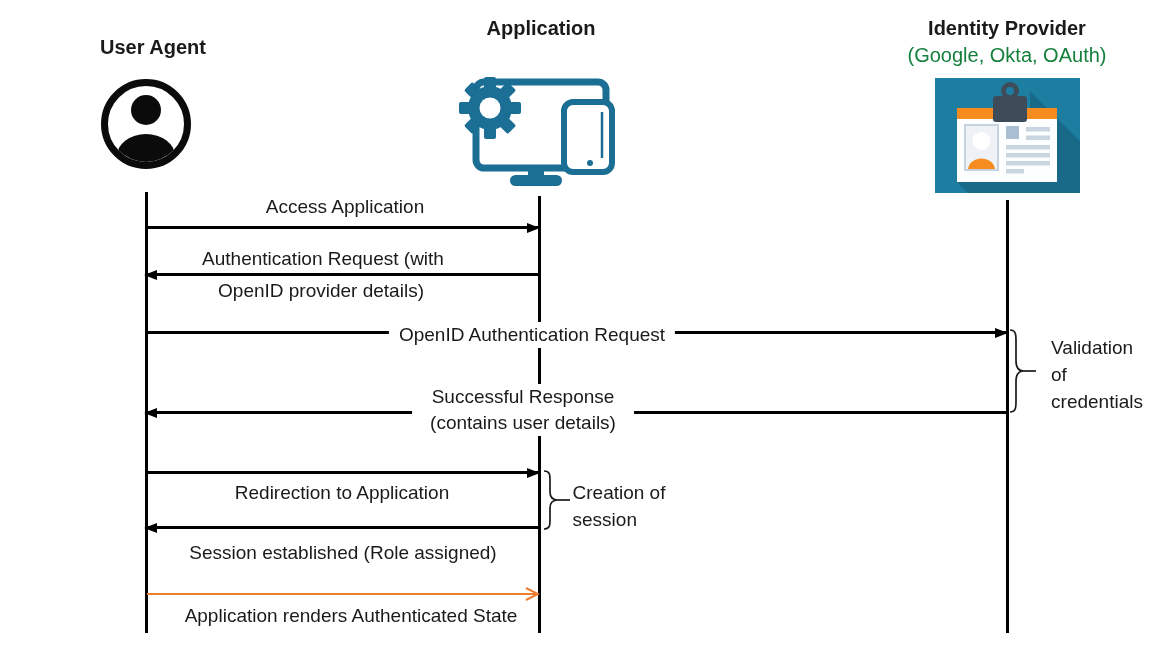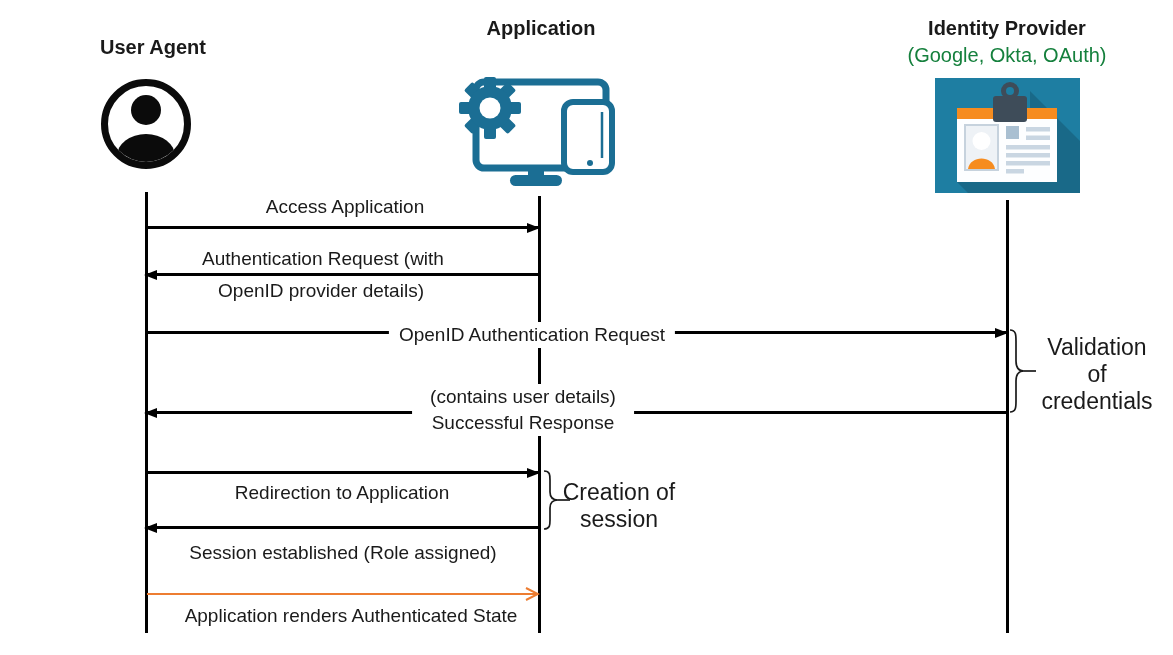--- a/index.html
+++ b/index.html
@@ -20,21 +20,21 @@
     border-left:13px solid #000;border-top:5.5px solid transparent;border-bottom:5.5px solid transparent;}
   .head-l{position:absolute;left:-2px;top:1.5px;transform:translateY(-50%);width:0;height:0;
     border-right:13px solid #000;border-top:5.5px solid transparent;border-bottom:5.5px solid transparent;}
   .ohead{position:absolute;right:-3px;top:-6px;}
   
   .mlabel{position:absolute;transform:translateX(-50%);background:#fff;text-align:center;
     font-size:19px;line-height:26px;white-space:nowrap;z-index:3;}
   .mlabel .lline{display:block;}
   
   .brace{position:absolute;z-index:2;}
-  .note{position:absolute;transform:translateX(-50%);text-align:center;font-size:23px;line-height:27px;white-space:nowrap;z-index:3;}
+  .note{position:absolute;transform:translateX(-50%);font-size:19px;line-height:27px;white-space:nowrap;z-index:3;}
   .icon-box{position:absolute;z-index:4;}
 </style>
 </head>
 <body>
 
 <div id="stage">
 
   <div class="actor-title" style="left:153px;top:36px">User Agent</div>
   <div class="actor-title" style="left:541px;top:17px">Application</div>
   <div class="actor-title" style="left:1007px;top:17px">Identity Provider</div>
@@ -131,22 +131,22 @@
   </div>
   <div class="mlabel" style="left:532px;top:322px;padding:0 10px">
     <span class="lline">OpenID Authentication Request</span>
   </div>
 
   <div class="msg" style="left:146px;top:411px;width:860px;height:3px">
     <div class="mline"></div>
     <span class="head-l"></span>
   </div>
   <div class="mlabel" style="left:523px;top:384px;padding:0 18px">
+    <span class="lline">Successful Response</span>
     <span class="lline">(contains user details)</span>
-    <span class="lline">Successful Response</span>
   </div>
 
   <div class="msg" style="left:147px;top:471px;width:391px;height:3px">
     <div class="mline"></div>
     <span class="head-r"></span>
   </div>
   <div class="mlabel" style="left:342px;top:480px">
     <span class="lline">Redirection to Application</span>
   </div>
 

